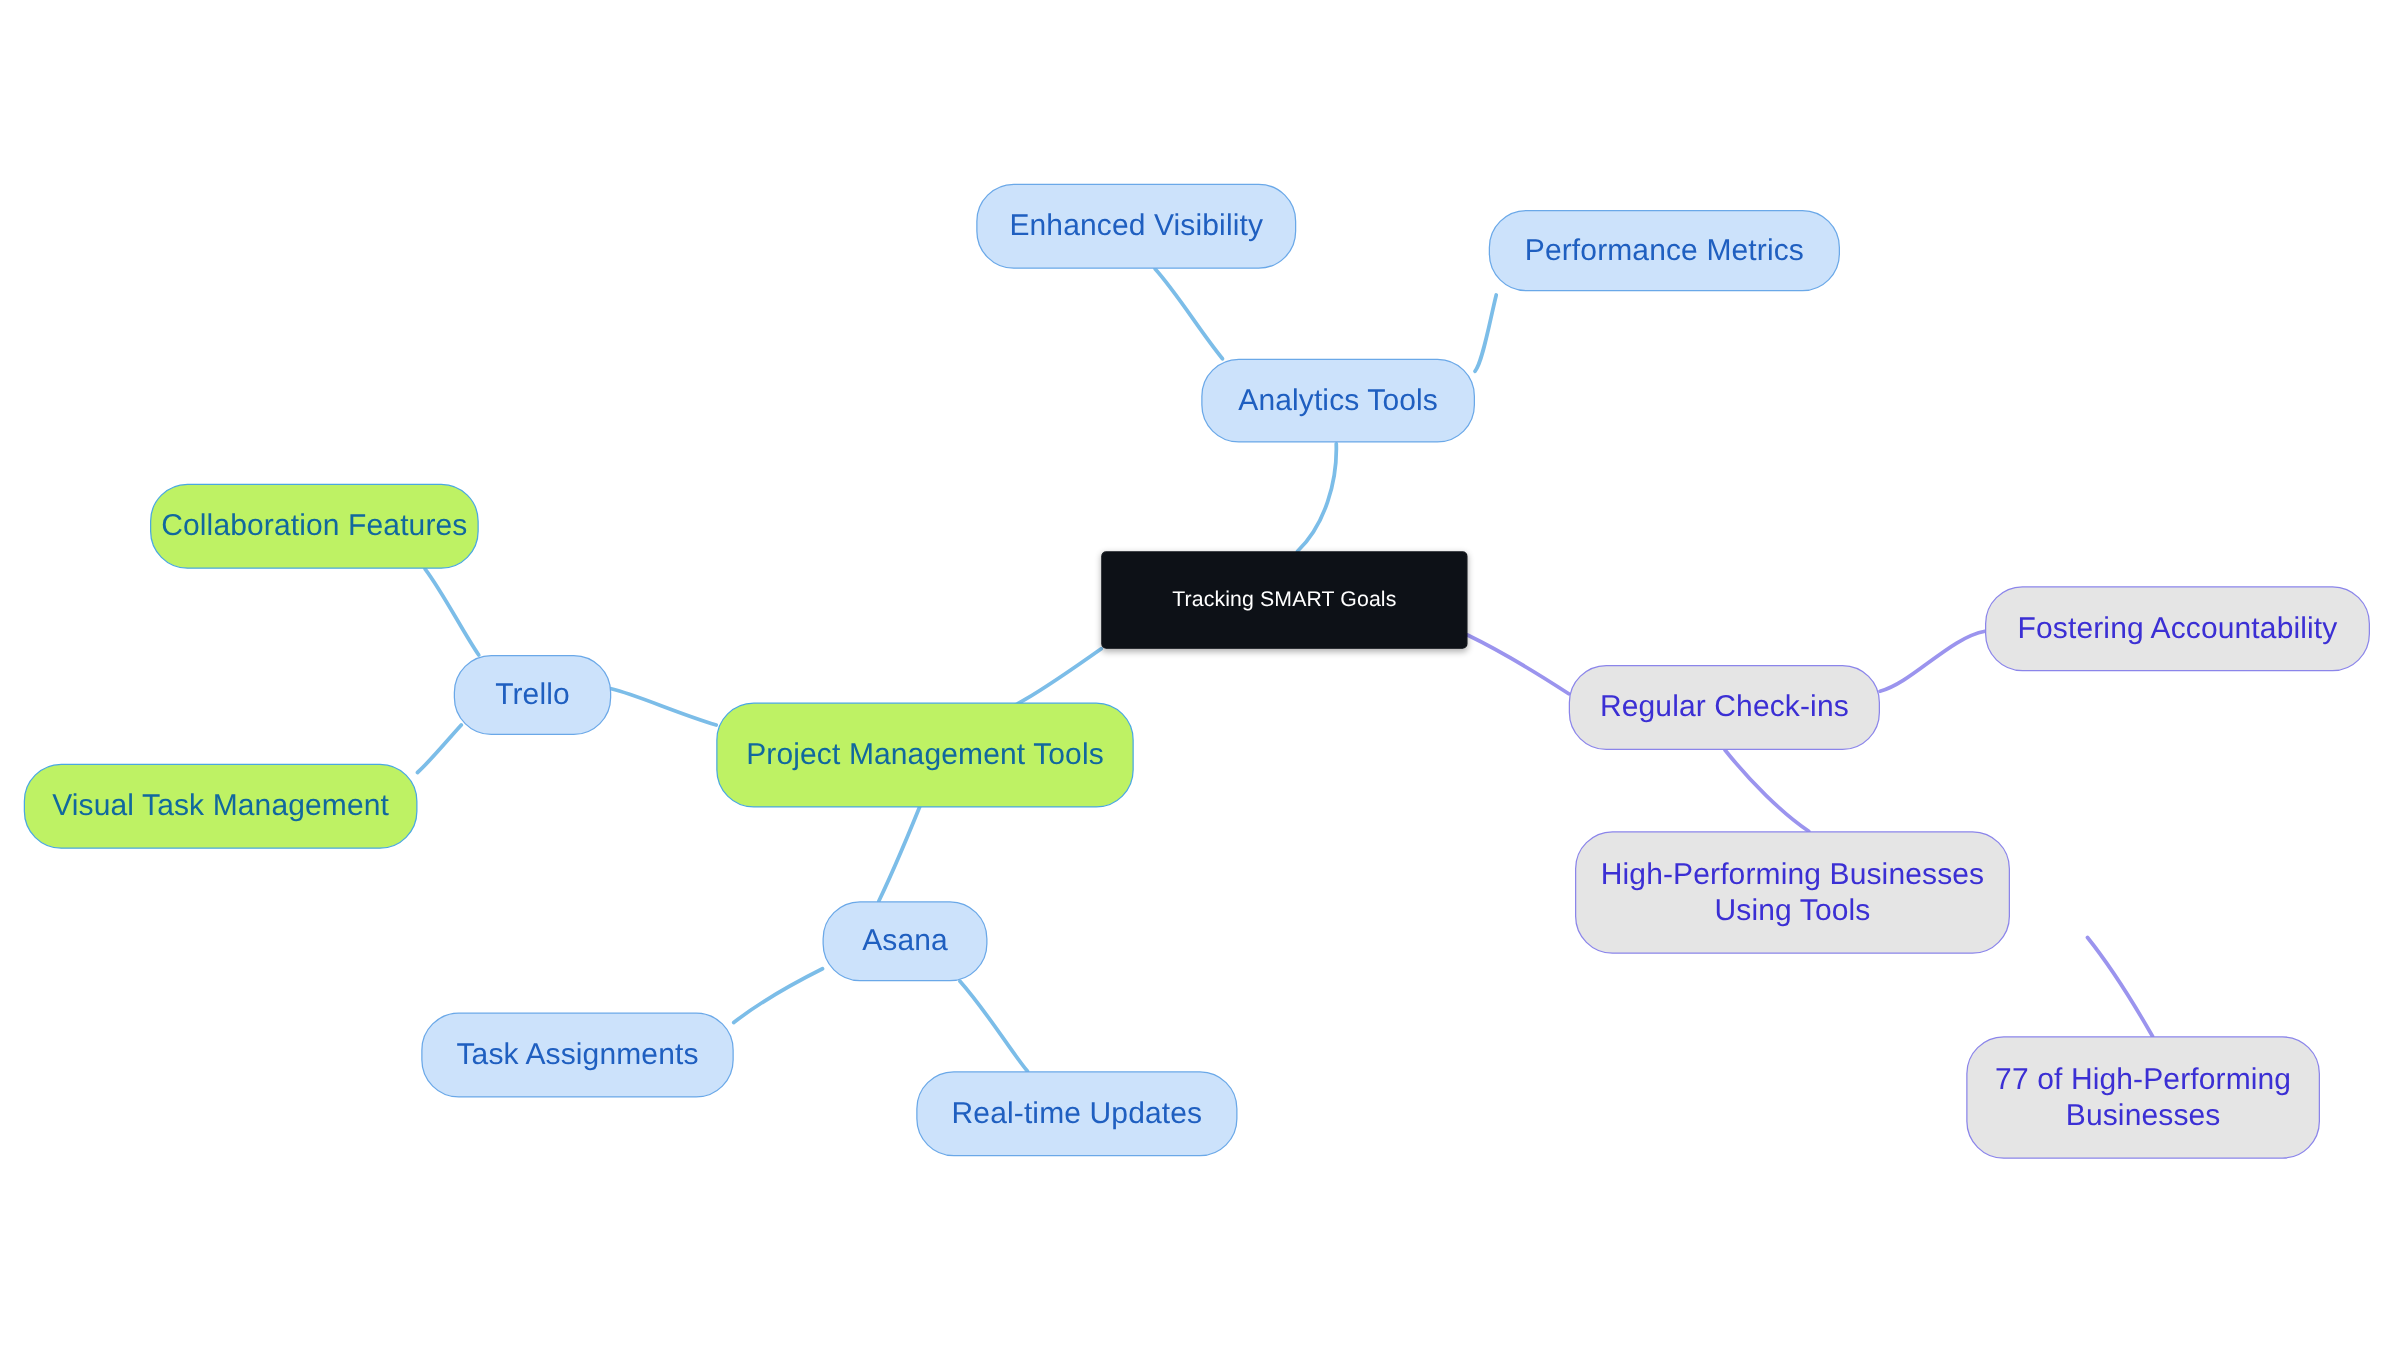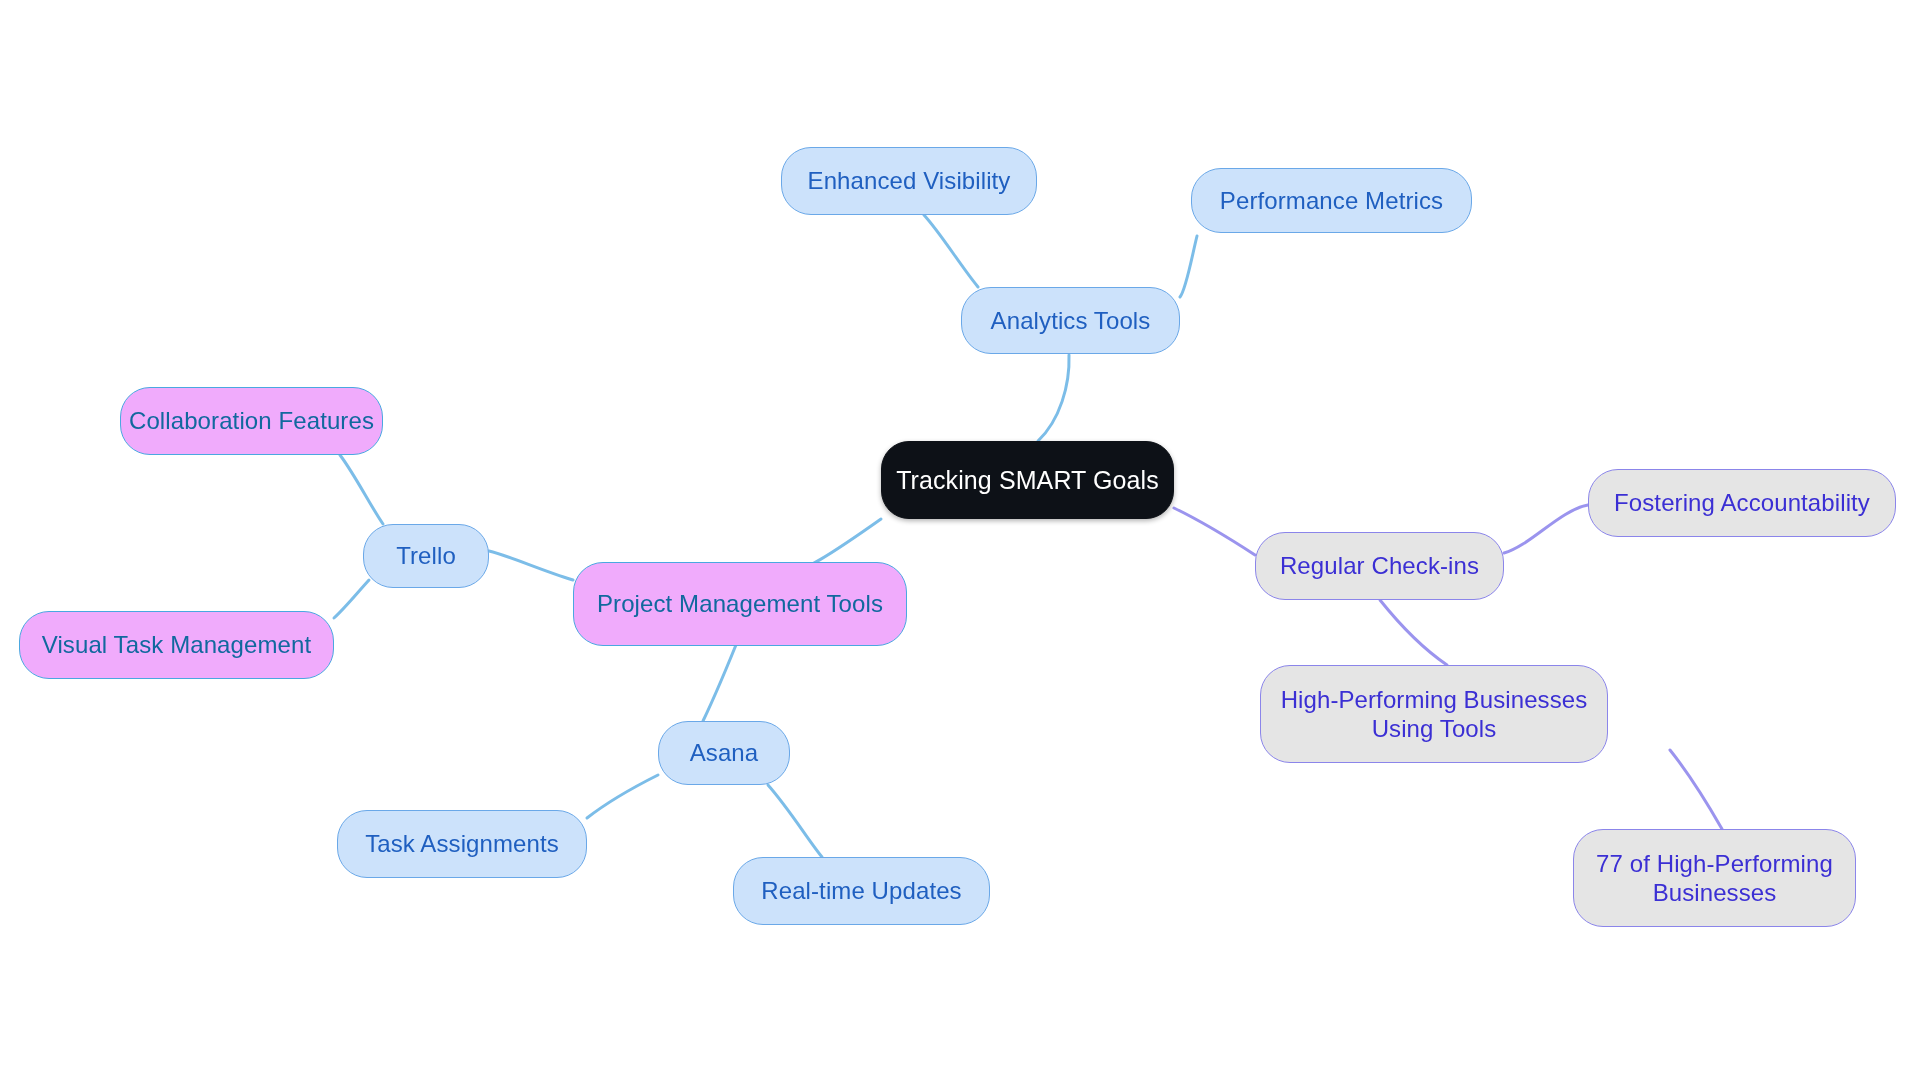--- a/index.html
+++ b/index.html
@@ -36,26 +36,26 @@
     line-height: 1.22;
     white-space: pre-line;
     border-style: solid;
     border-width: 1.6px;
     letter-spacing: 0.1px;
   }
   .node-root {
     background: #0d1117;
     border-color: #0d1117;
     color: #ffffff;
-    border-radius: 28px;
-    font-size: 25px;
+    border-radius: 4px;
+    font-size: 17px;
     box-shadow: 0 2px 5px rgba(0,0,0,0.30);
   }
   .node-blue-mid {
-    background: #f0abfc;
+    background: #bef264;
     border-color: #4aa8e0;
     color: #11689e;
     border-radius: 30px;
     font-size: 24px;
   }
   .node-blue-light {
     background: #cce2fb;
     border-color: #6aa8e8;
     color: #1f5fc0;
     border-radius: 30px;

